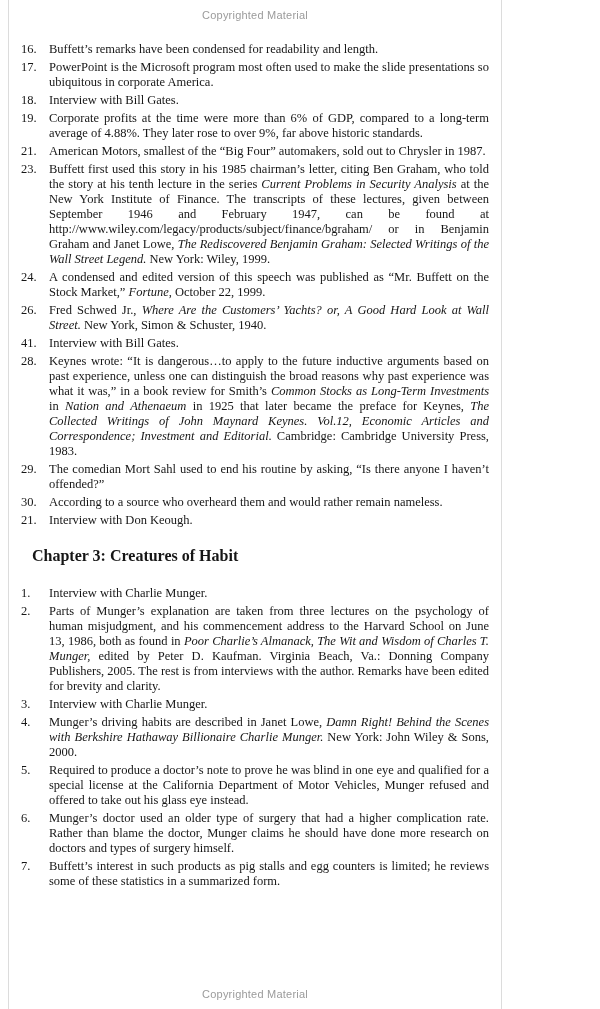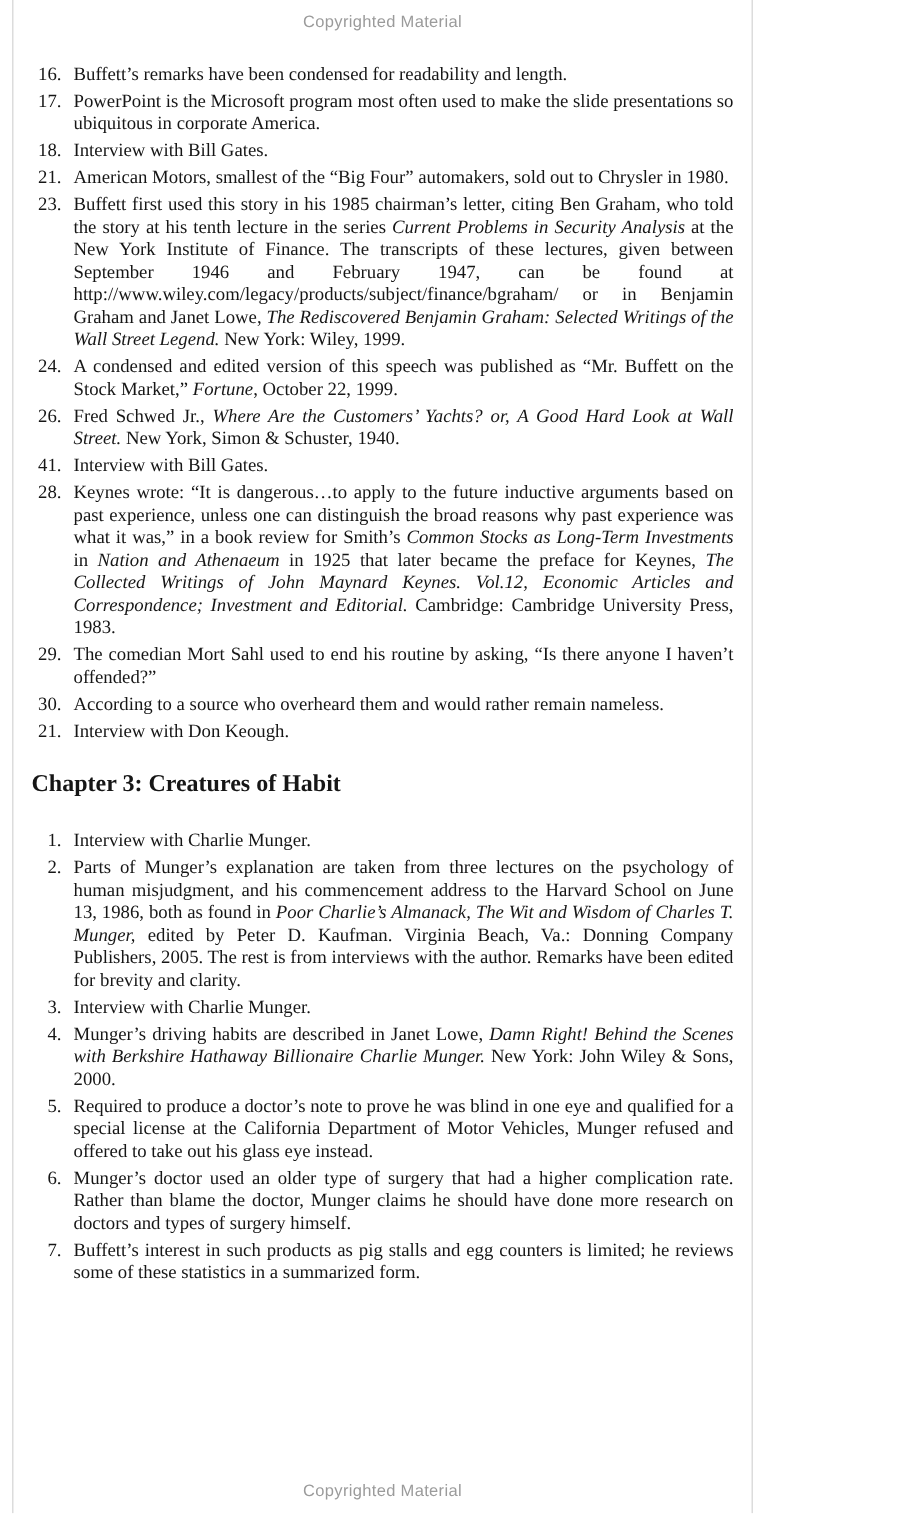--- a/index.html
+++ b/index.html
@@ -29,27 +29,27 @@
   .page-num { position: absolute; left: 21px; top: 1px; font-weight: bold; font-size: 13.5px; }
   .header-center { position: absolute; left: 0; right: 0; top: 0; text-align: center; }
   .head-title { font-weight: bold; letter-spacing: 0.32em; }
   .head-pages { font-style: italic; font-weight: normal; margin-left: 3px; letter-spacing: 0; }
   .notes {
     margin: 21px 21px 0 21px;
     font-size: 12.5px;
     line-height: 15px;
   }
   .note { display: flex; margin-bottom: 3px; }
-  .note-num { flex: 0 0 20px; width: 20px; text-align: right; }
+  .note-num { flex: 0 0 20px; width: 20px; }
   .note-text { flex: 1; margin-left: 8px; text-align: justify; }
   .it { font-style: italic; }
   .chapter-heading {
     font-size: 16px;
     font-weight: bold;
-    margin: 19px 0 6px 21px;
+    margin: 19px 0 6px 32px;
     font-family: inherit;
   }
 </style>
 </head>
 <body>
 
 <div class="page">
   <div class="scan-edge left"></div>
   <div class="scan-edge right"></div>
 
@@ -63,22 +63,26 @@
       </div>
       <div class="note">
         <span class="note-num">17.</span>
         <span class="note-text"><span>PowerPoint is the Microsoft program most often used to make the slide presentations so ubiquitous in corporate America.</span></span>
       </div>
       <div class="note">
         <span class="note-num">18.</span>
         <span class="note-text"><span>Interview with Bill Gates.</span></span>
       </div>
       <div class="note">
+        <span class="note-num">19.</span>
+        <span class="note-text"><span>Corporate profits at the time were more than 6% of GDP, compared to a long-term average of 4.88%. They later rose to over 9%, far above historic standards.</span></span>
+      </div>
+      <div class="note">
         <span class="note-num">21.</span>
-        <span class="note-text"><span>American Motors, smallest of the “Big Four” automakers, sold out to Chrysler in 1980.</span></span>
+        <span class="note-text"><span>American Motors, smallest of the “Big Four” automakers, sold out to Chrysler in 1987.</span></span>
       </div>
       <div class="note">
         <span class="note-num">23.</span>
         <span class="note-text"><span>Buffett first used this story in his 1985 chairman’s letter, citing Ben Graham, who told the story at his tenth lecture in the series </span><span class="it">Current Problems in Security Analysis</span><span> at the New York Institute of Finance. The transcripts of these lectures, given between September 1946 and February 1947, can be found at http://www.wiley.com/legacy/products/subject/finance/bgraham/ or in Benjamin Graham and Janet Lowe, </span><span class="it">The Rediscovered Benjamin Graham: Selected Writings of the Wall Street Legend.</span><span> New York: Wiley, 1999.</span></span>
       </div>
       <div class="note">
         <span class="note-num">24.</span>
         <span class="note-text"><span>A condensed and edited version of this speech was published as “Mr. Buffett on the Stock Market,” </span><span class="it">Fortune</span><span>, October 22, 1999.</span></span>
       </div>
       <div class="note">

